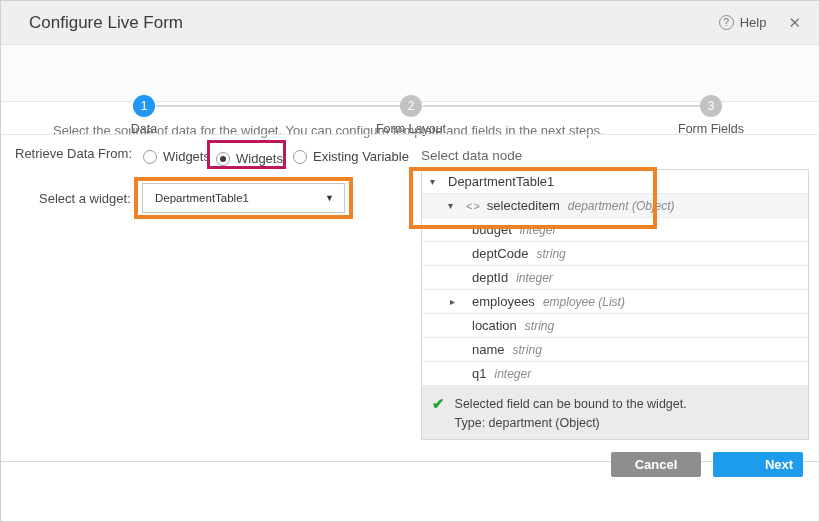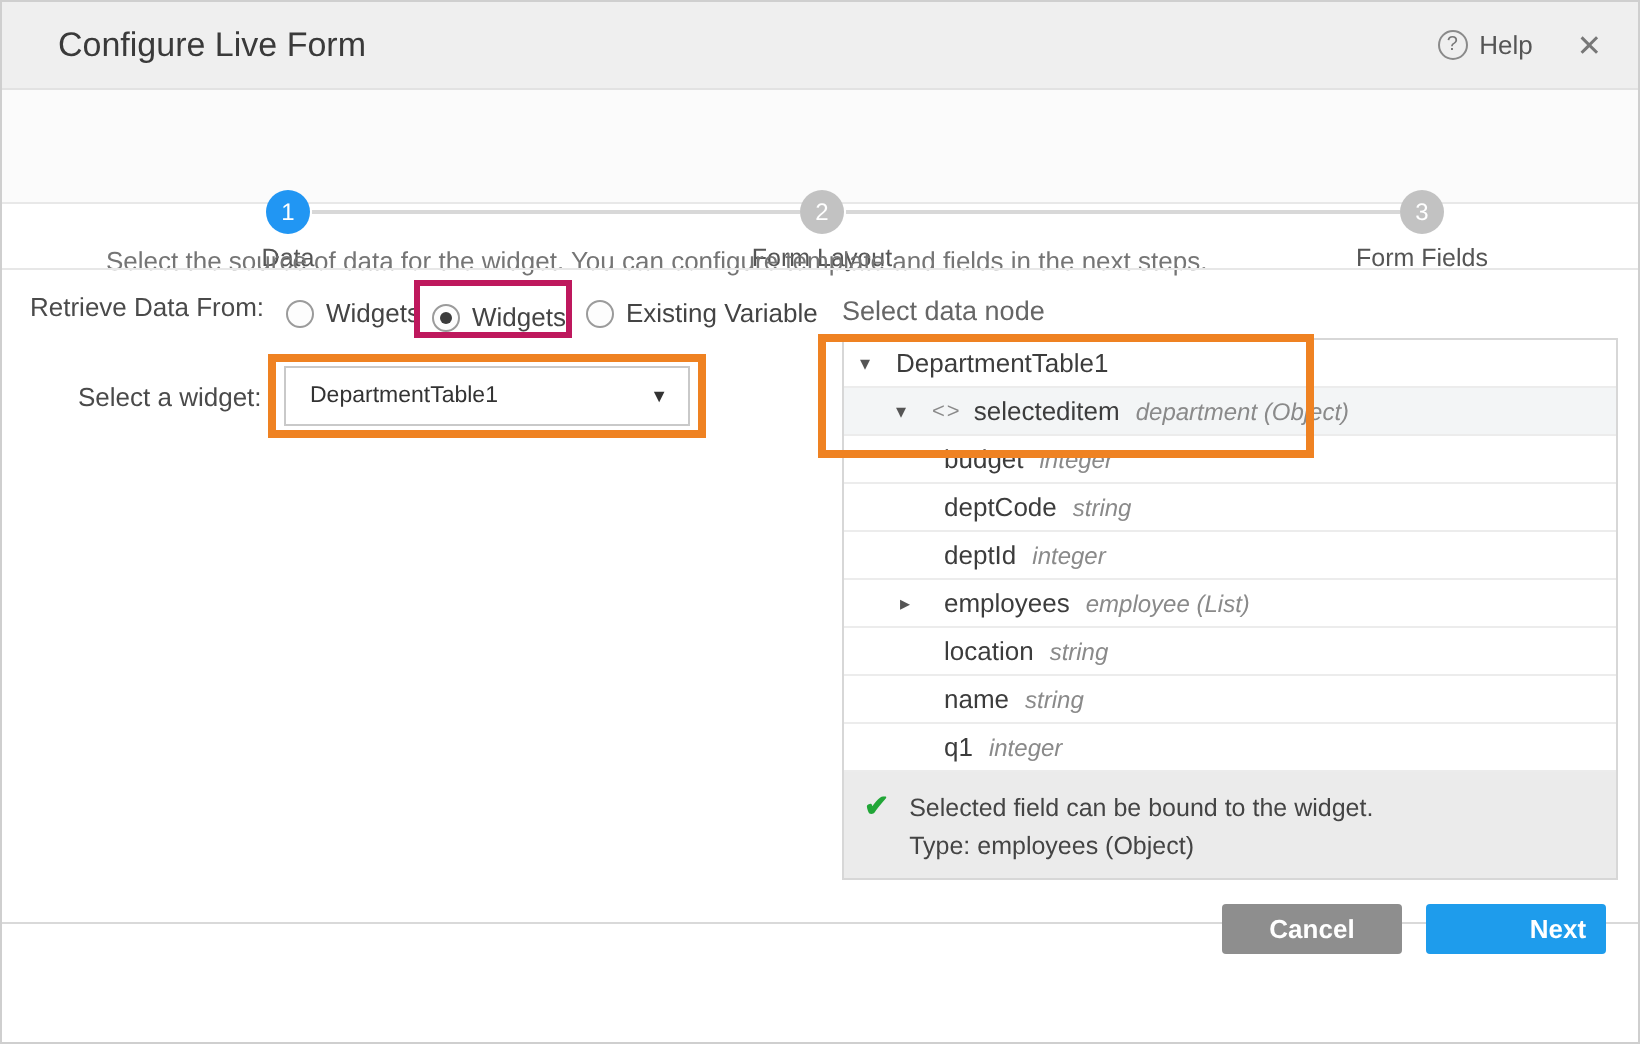--- a/index.html
+++ b/index.html
@@ -167,21 +167,21 @@
           <span class="node-type">string</span>
         </div><div class="tree-row lvl3">
           <span class="caret"></span>
           <span>q1</span>
           <span class="node-type">integer</span>
         </div></div>
     <div class="tree-status">
       <span class="check-icon" style="color:#21a637;">✔</span>
       <div class="status-lines">
         <div>Selected field can be bound to the widget.</div>
-        <div>Type: employees (Object)</div>
+        <div>Type: department (Object)</div>
       </div>
     </div>
   </div>
 
   <div class="hl-tree"></div>
 
   <div class="footer-divider"></div>
   <button class="btn btn-cancel">Cancel</button>
   <button class="btn btn-next">Next</button>
 

